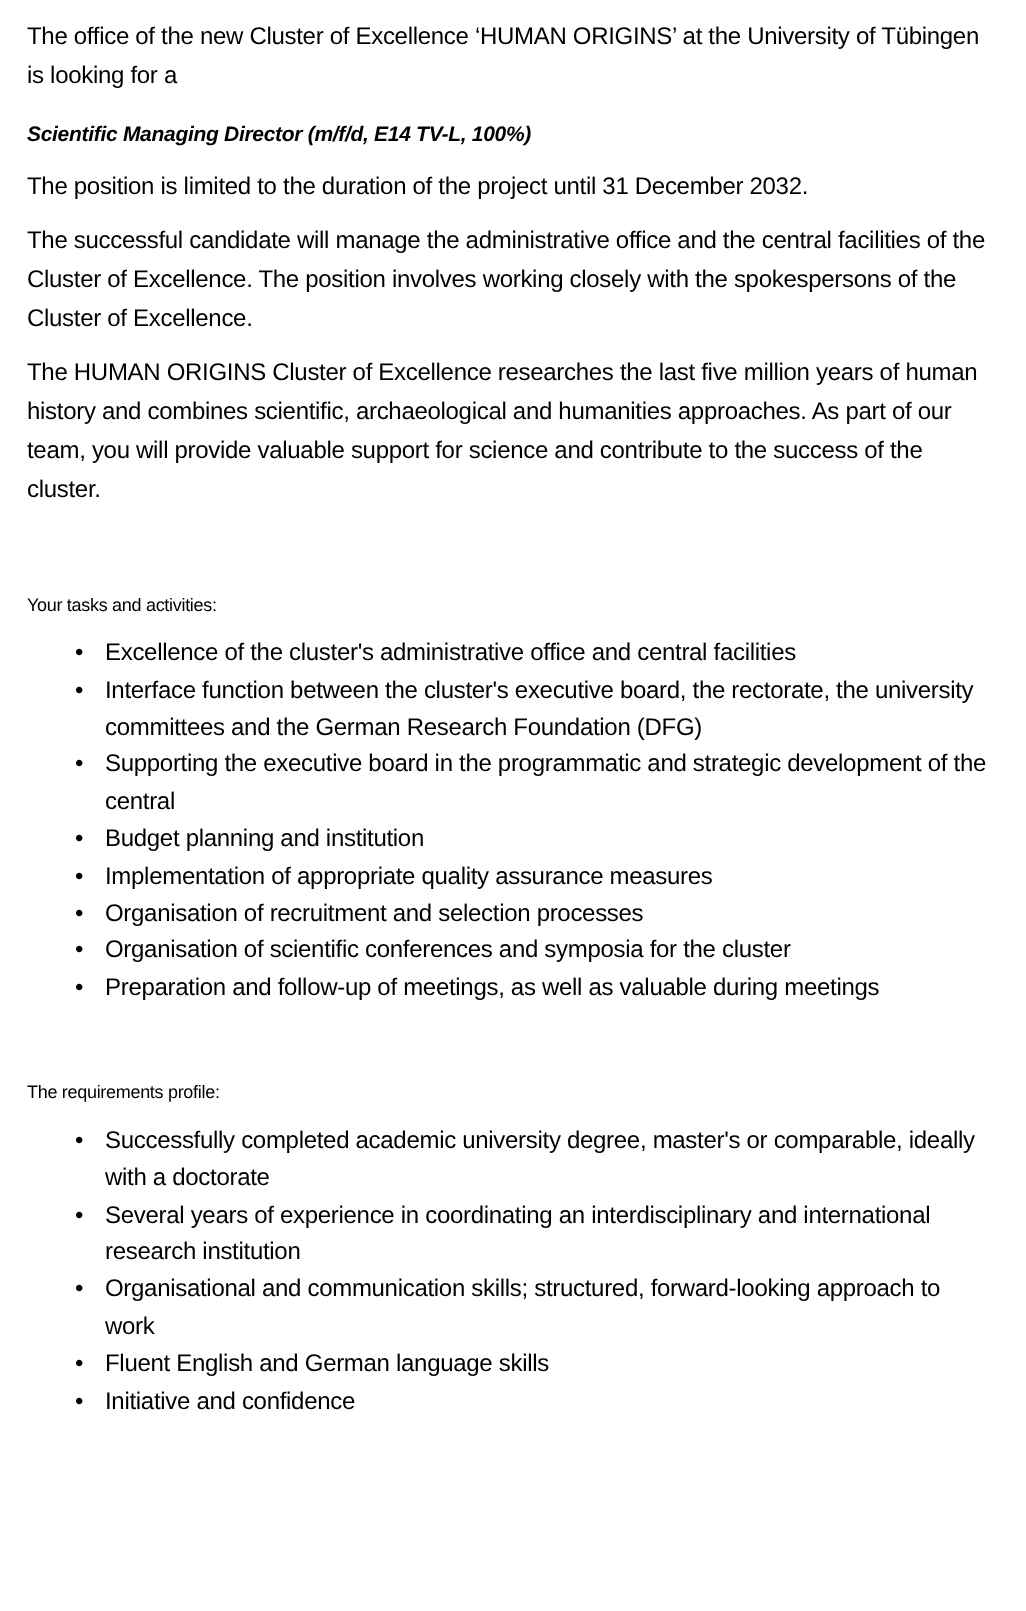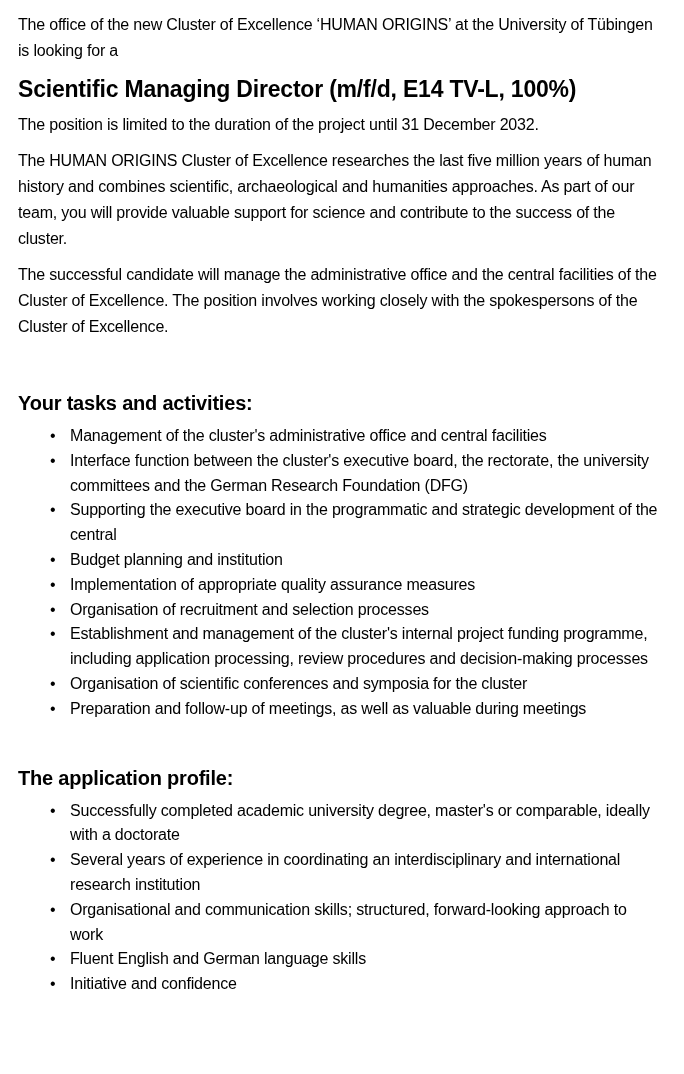--- a/index.html
+++ b/index.html
@@ -24,29 +24,30 @@
     line-height: 26px;
     letter-spacing: -0.2px;
   }
   p.body-paragraph {
     margin: 0 0 10px 0;
   }
   p.intro-paragraph {
     margin: 0 0 12px 0;
   }
   h1.job-title {
-    font-size: 23px;
+    font-size: 14px;
     line-height: 26px;
     font-weight: bold;
     margin: 0 0 10px 0;
+    font-style: italic;
   }
   h2.section-heading {
-    font-size: 20px;
+    font-size: 12px;
     line-height: 26px;
-    font-weight: bold;
+    font-weight: normal;
     margin: 50px 0 0 0;
   }
   h2.section-heading.requirements {
     margin-top: 43px;
   }
   ul.bullet-list {
     margin: 8px 0 0 0;
     padding: 0 0 0 32px;
     list-style: none;
   }
@@ -67,39 +68,38 @@
 <body>
 
 <div class="page">
 
   <p class="body-paragraph intro-paragraph">The office of the new Cluster of Excellence ‘HUMAN ORIGINS’ at the University of Tübingen is looking for a</p>
 
   <h1 class="job-title">Scientific Managing Director (m/f/d, E14 TV-L, 100%)</h1>
 
   <p class="body-paragraph">The position is limited to the duration of the project until 31 December 2032.</p>
 
+  <p class="body-paragraph">The successful candidate will manage the administrative office and the central facilities of the Cluster of Excellence. The position involves working closely with the spokespersons of the Cluster of Excellence.</p>
+
   <p class="body-paragraph">The HUMAN ORIGINS Cluster of Excellence researches the last five million years of human history and combines scientific, archaeological and humanities approaches. As part of our team, you will provide valuable support for science and contribute to the success of the cluster.</p>
-
-  <p class="body-paragraph">The successful candidate will manage the administrative office and the central facilities of the Cluster of Excellence. The position involves working closely with the spokespersons of the Cluster of Excellence.</p>
 
   <h2 class="section-heading">Your tasks and activities:</h2>
 
   <ul class="bullet-list">
-      <li>Management of the cluster's administrative office and central facilities</li>
+      <li>Excellence of the cluster's administrative office and central facilities</li>
       <li>Interface function between the cluster's executive board, the rectorate, the university committees and the German Research Foundation (DFG)</li>
       <li>Supporting the executive board in the programmatic and strategic development of the central</li>
       <li>Budget planning and institution</li>
       <li>Implementation of appropriate quality assurance measures</li>
       <li>Organisation of recruitment and selection processes</li>
-      <li>Establishment and management of the cluster's internal project funding programme, including application processing, review procedures and decision-making processes</li>
       <li>Organisation of scientific conferences and symposia for the cluster</li>
       <li>Preparation and follow-up of meetings, as well as valuable during meetings</li>
     </ul>
 
-  <h2 class="section-heading requirements">The application profile:</h2>
+  <h2 class="section-heading requirements">The requirements profile:</h2>
 
   <ul class="bullet-list">
       <li>Successfully completed academic university degree, master's or comparable, ideally with a doctorate</li>
       <li>Several years of experience in coordinating an interdisciplinary and international research institution</li>
       <li>Organisational and communication skills; structured, forward-looking approach to work</li>
       <li>Fluent English and German language skills</li>
       <li>Initiative and confidence</li>
     </ul>
 
 </div>

